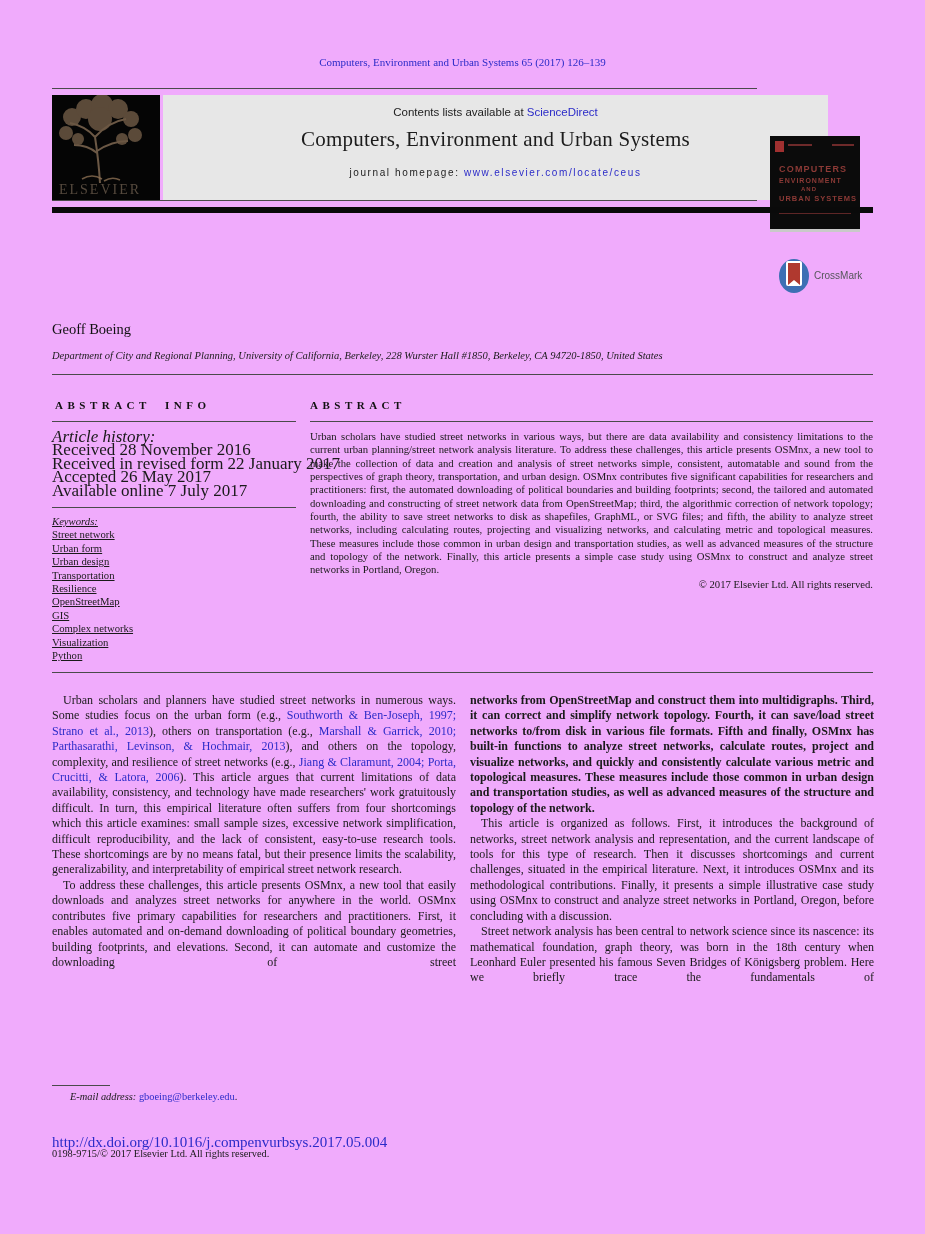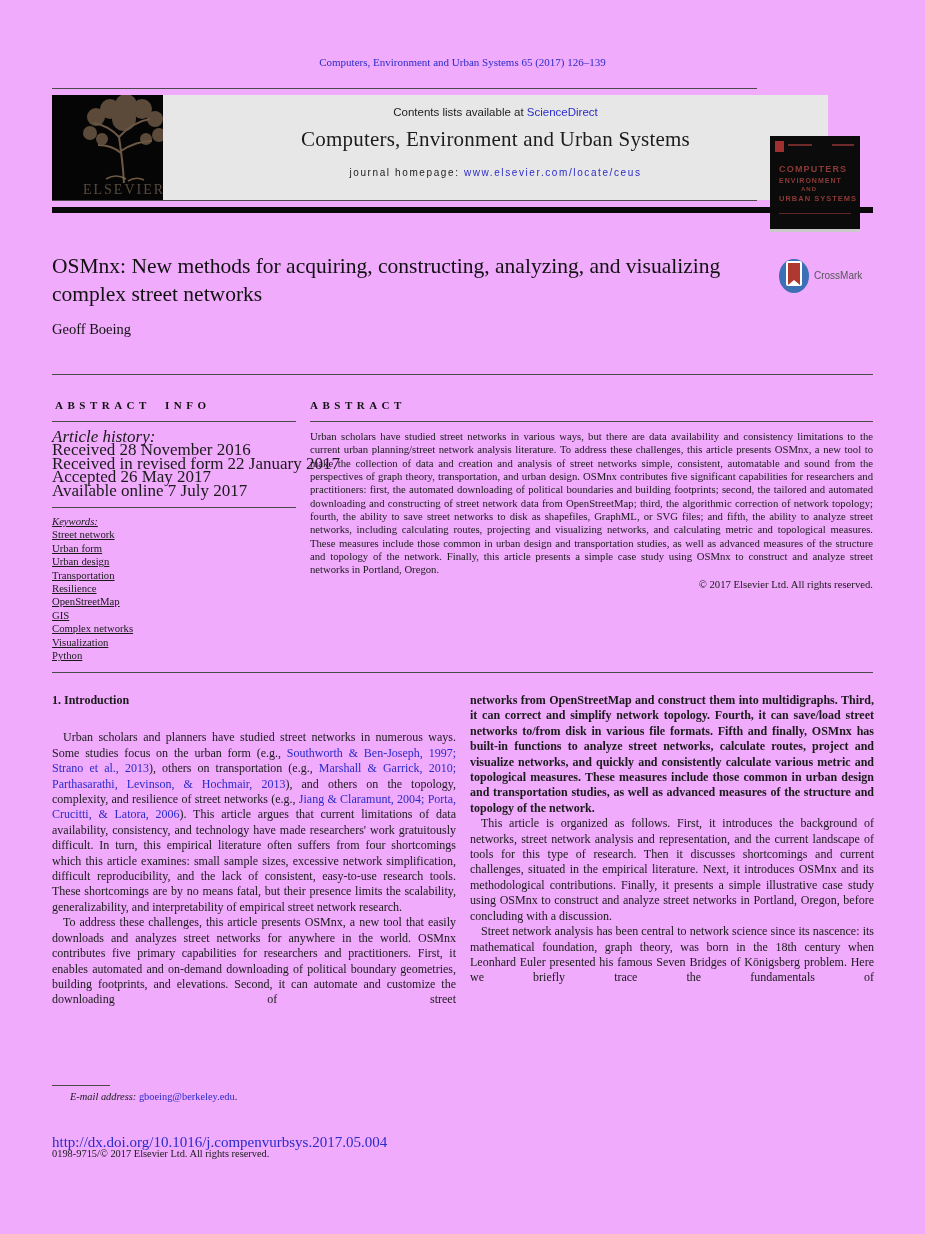--- a/index.html
+++ b/index.html
@@ -12,21 +12,21 @@
   .citation-line { position:absolute; left:52px; top:56px; width:821px; text-align:center;
     font-size:11px; color:#2b2bc8; }
 
   .rule { position:absolute; height:1px; background:#4a4a4a; }
   .rule-top { left:52px; top:88px; width:705px; }
   .rule-banner-bottom { left:52px; top:200px; width:705px; }
   .thick-bar { position:absolute; left:52px; top:207px; width:821px; height:6px; background:#0a0a0a; }
   .rule-title-bottom { left:52px; top:374px; width:821px; }
   .rule-abs-bottom { left:52px; top:672px; width:821px; }
 
-  .elsevier-box { position:absolute; left:52px; top:95px; width:108px; height:105px; background:#050505;padding-left:24px; }
+  .elsevier-box { position:absolute; left:52px; top:95px; width:108px; height:105px; background:#050505; }
   .elsevier-box svg { display:block; }
 
   .banner { position:absolute; left:163px; top:95px; width:665px; height:105px; background:#e7e7e7;
     text-align:center; }
   .contents-line { margin-top:11px; font-family:"Liberation Sans", sans-serif; font-size:11.5px; color:#222; }
   .journal-title { margin-top:9px; font-size:21px; color:#1c1c1c; letter-spacing:0.2px; }
   .homepage-line { margin-top:15px; font-family:"Liberation Sans", sans-serif; font-size:10px;
     letter-spacing:1.6px; color:#222; }
 
   .cover-box { position:absolute; left:770px; top:88px; width:90px; height:93px; background:#0b0b0b;
@@ -136,32 +136,32 @@
       <div class="l2">ENVIRONMENT</div>
       <div class="l3">AND</div>
       <div class="l4">URBAN SYSTEMS</div>
     </div>
     <div class="cover-rule"></div>
   </div>
 
   <div class="rule rule-banner-bottom"></div>
   <div class="thick-bar"></div>
 
-  <div class="article-title">OSMnx: New methods for acquiring, constructing, analyzing, and visualizing complex street networks</div>
 
   <div class="crossmark">
     <svg width="84" height="40" viewBox="0 0 84 40">
       <ellipse cx="16" cy="20" rx="15" ry="17" fill="#3d6fb4"></ellipse>
       <rect x="8" y="5" width="16" height="25" rx="2" fill="#fff"></rect>
       <path d="M10 7 h12 v22 l-6 -5 l-6 5 z" fill="#b0392f"></path>
     </svg>
     <div class="crossmark-label">CrossMark</div>
   </div>
 
   <div class="author-name">Geoff Boeing</div>
+  <div class="affiliation">Department of City and Regional Planning, University of California, Berkeley, 228 Wurster Hall #1850, Berkeley, CA 94720-1850, United States</div>
 
   <div class="rule rule-title-bottom"></div>
 
   <div class="info-heading">ABSTRACT INFO</div>
   <div class="rule rule-info-1"></div>
 
   <div class="history-block">
     <div class="block-label">Article history:</div>
     <div>
         <div>Received 28 November 2016</div>
@@ -192,21 +192,20 @@
   <div class="abs-heading">ABSTRACT</div>
   <div class="rule rule-abs-head"></div>
   <div class="abstract-text">
     <div>Urban scholars have studied street networks in various ways, but there are data availability and consistency limitations to the current urban planning/street network analysis literature. To address these challenges, this article presents OSMnx, a new tool to make the collection of data and creation and analysis of street networks simple, consistent, automatable and sound from the perspectives of graph theory, transportation, and urban design. OSMnx contributes five significant capabilities for researchers and practitioners: first, the automated downloading of political boundaries and building footprints; second, the tailored and automated downloading and constructing of street network data from OpenStreetMap; third, the algorithmic correction of network topology; fourth, the ability to save street networks to disk as shapefiles, GraphML, or SVG files; and fifth, the ability to analyze street networks, including calculating routes, projecting and visualizing networks, and calculating metric and topological measures. These measures include those common in urban design and transportation studies, as well as advanced measures of the structure and topology of the network. Finally, this article presents a simple case study using OSMnx to construct and analyze street networks in Portland, Oregon.</div>
     <div class="abstract-copyright">© 2017 Elsevier Ltd. All rights reserved.</div>
   </div>
 
   <div class="rule rule-abs-bottom"></div>
 
   <div class="col col-left">
-    <h2 class="section-heading">1. Introduction</h2>
     <p class="para"><span>Urban scholars and planners have studied street networks in numerous ways. Some studies focus on the urban form (e.g., </span><span class="link">Southworth &amp; Ben-Joseph, 1997; Strano et al., 2013</span><span>), others on transportation (e.g., </span><span class="link">Marshall &amp; Garrick, 2010; Parthasarathi, Levinson, &amp; Hochmair, 2013</span><span>), and others on the topology, complexity, and resilience of street networks (e.g., </span><span class="link">Jiang &amp; Claramunt, 2004; Porta, Crucitti, &amp; Latora, 2006</span><span>). This article argues that current limitations of data availability, consistency, and technology have made researchers' work gratuitously difficult. In turn, this empirical literature often suffers from four shortcomings which this article examines: small sample sizes, excessive network simplification, difficult reproducibility, and the lack of consistent, easy-to-use research tools. These shortcomings are by no means fatal, but their presence limits the scalability, generalizability, and interpretability of empirical street network research.</span></p>
     <p class="para para-fill">To address these challenges, this article presents OSMnx, a new tool that easily downloads and analyzes street networks for anywhere in the world. OSMnx contributes five primary capabilities for researchers and practitioners. First, it enables automated and on-demand downloading of political boundary geometries, building footprints, and elevations. Second, it can automate and customize the downloading of street</p>
   </div>
 
   <div class="col col-right">
     <p class="para-noindent">networks from OpenStreetMap and construct them into multidigraphs. Third, it can correct and simplify network topology. Fourth, it can save/load street networks to/from disk in various file formats. Fifth and finally, OSMnx has built-in functions to analyze street networks, calculate routes, project and visualize networks, and quickly and consistently calculate various metric and topological measures. These measures include those common in urban design and transportation studies, as well as advanced measures of the structure and topology of the network.</p>
     <p class="para">This article is organized as follows. First, it introduces the background of networks, street network analysis and representation, and the current landscape of tools for this type of research. Then it discusses shortcomings and current challenges, situated in the empirical literature. Next, it introduces OSMnx and its methodological contributions. Finally, it presents a simple illustrative case study using OSMnx to construct and analyze street networks in Portland, Oregon, before concluding with a discussion.</p>
     <p class="para para-fill">Street network analysis has been central to network science since its nascence: its mathematical foundation, graph theory, was born in the 18th century when Leonhard Euler presented his famous Seven Bridges of Königsberg problem. Here we briefly trace the fundamentals of</p>
   </div>
 

